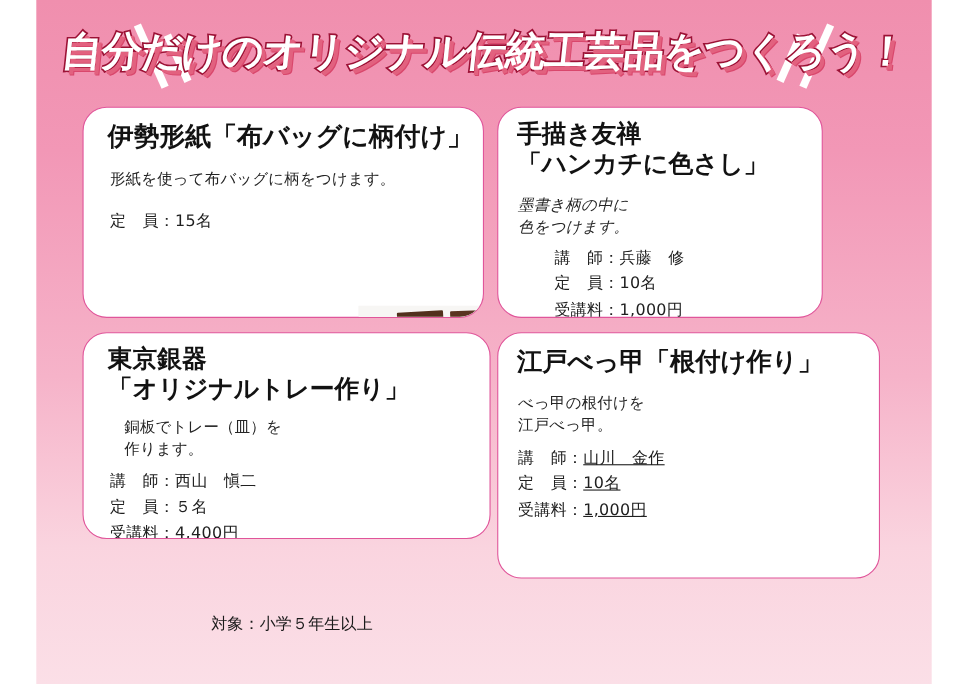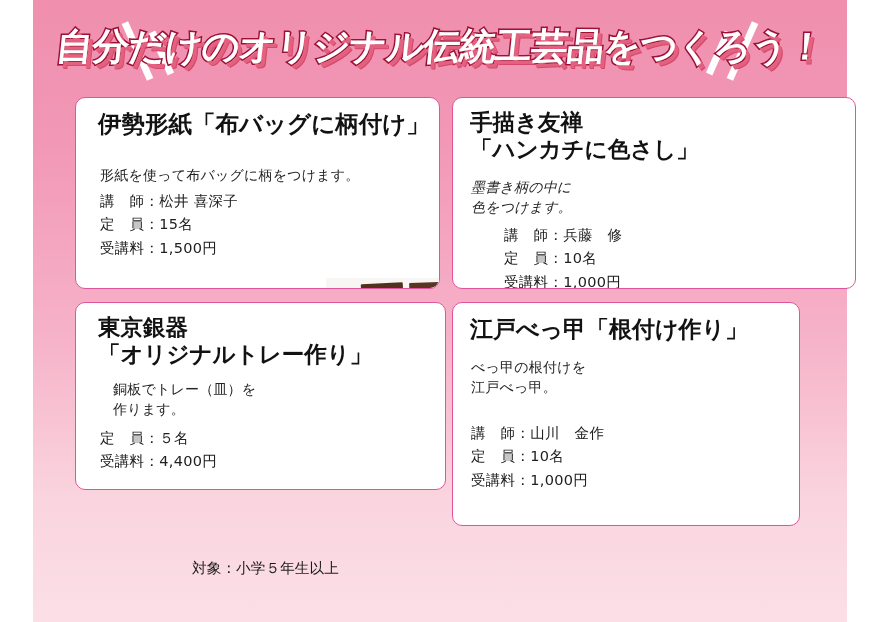--- a/index.html
+++ b/index.html
@@ -51,26 +51,26 @@
        4px 4px 0 #e2617f,
        5px 5px 0 #d9476c;
     white-space:nowrap;
   }
 
   
   .card{
     position:absolute;
     background:#ffffff;
     border:1.6px solid #e0559a;
-    border-radius:10px;
+    border-radius:22px;
     box-sizing:border-box;
     overflow:hidden;
   }
   .card.c1{left:75px;top:97px;width:365px;height:192px;}
-  .card.c2{left:452px;top:97px;width:404px;height:192px;}
+  .card.c2{left:452px;top:97px;width:296px;height:192px;}
   .card.c3{left:75px;top:302px;width:371px;height:188px;}
   .card.c4{left:452px;top:302px;width:348px;height:224px;}
 
   .card-title{
     font-family:"DejaVu Sans","Liberation Sans",sans-serif;
     font-weight:bold;
     color:#121212;
     line-height:1.18;
     white-space:pre-line;
   }
@@ -80,37 +80,37 @@
   .c4 .card-title{position:absolute;left:17px;top:13px;font-size:23px;}
 
   .card-desc{
     font-family:"DejaVu Sans","Liberation Sans",sans-serif;
     color:#252525;
     font-size:14px;
     line-height:1.45;
     white-space:pre-line;
     letter-spacing:.2px;
   }
-  .c1 .card-desc{position:absolute;left:24px;top:67px;}
+  .c1 .card-desc{position:absolute;left:24px;top:56px;font-family:Liberation Serif, serif;}
   .c2 .card-desc{position:absolute;left:18px;top:79px;font-style:italic;}
   .c3 .card-desc{position:absolute;left:24px;top:76px;margin-left:13px;}
   .c4 .card-desc{position:absolute;left:18px;top:54px;}
 
   .spec{
     font-family:"DejaVu Sans","Liberation Sans",sans-serif;
     color:#202020;
     font-size:14.5px;
     line-height:1.62;
     letter-spacing:.3px;
     white-space:nowrap;
   }
   .c1 .spec{position:absolute;left:24px;top:92px;}
   .c2 .spec{position:absolute;left:18px;top:126px;margin-left:33px;}
   .c3 .spec{position:absolute;left:24px;top:124px;}
-  .c4 .spec{position:absolute;left:18px;top:119px;}
+  .c4 .spec{position:absolute;left:18px;top:103px;text-decoration:underline;}
   .spec .lbl{display:inline-block;}
 
   
   .photo{position:absolute;overflow:hidden;}
   .ph1{left:250px;top:180px;width:182px;height:108px;background:#f3f1ef;}
 
   .photo svg{display:block;width:100%;height:100%;}
 
   
   .footer{
@@ -136,23 +136,21 @@
     <div class="slash l2"></div>
     <div class="slash r1"></div>
     <div class="slash r2"></div>
     <div class="headline">自分だけのオリジナル伝統工芸品をつくろう！</div>
   </div>
 
   <div class="card c1">
     <div class="card-title">伊勢形紙「布バッグに柄付け」</div>
     <div class="card-desc">形紙を使って布バッグに柄をつけます。</div>
     <div class="spec">
-      <div><span class="lbl">講　師：</span><span>松井 喜深子</span></div>
       <div><span class="lbl">定　員：</span><span>15名</span></div>
-      <div><span class="lbl">受講料：</span><span>1,500円</span></div>
     </div>
     <div class="photo ph1">
       <svg viewBox="0 0 182 108" preserveAspectRatio="none">
         <rect width="182" height="108" fill="#f5f3f1"></rect>
         <rect x="0" y="0" width="182" height="58" fill="#f7f6f4"></rect>
         <g transform="rotate(-3 60 30)">
           <rect x="36" y="5" width="42" height="46" rx="1" fill="#52301d"></rect>
           <path d="M58 14 q-7 3 -5 9 q2 5 -4 10 q-4 4 1 9 q6 5 13 1 q5 -4 1 -9 q-5 -6 -1 -11 q3 -5 -5 -9z" fill="none" stroke="#f3efe6" stroke-width="1.6"></path>
         </g>
         <g transform="rotate(-2 110 30)">
@@ -208,20 +206,21 @@
     </div>
 
   </div>
 
   <div class="card c3">
     <div class="card-title">東京銀器
 「オリジナルトレー作り」</div>
     <div class="card-desc">銅板でトレー（皿）を
 作ります。</div>
     <div class="spec">
+      <div><span class="lbl">講　師：</span><span>西山　愼二</span></div>
       <div><span class="lbl">定　員：</span><span>５名</span></div>
       <div><span class="lbl">受講料：</span><span>4,400円</span></div>
     </div>
 
   </div>
 
   <div class="card c4">
     <div class="card-title">江戸べっ甲「根付け作り」</div>
     <div class="card-desc">べっ甲の根付けを
 江戸べっ甲。</div>

